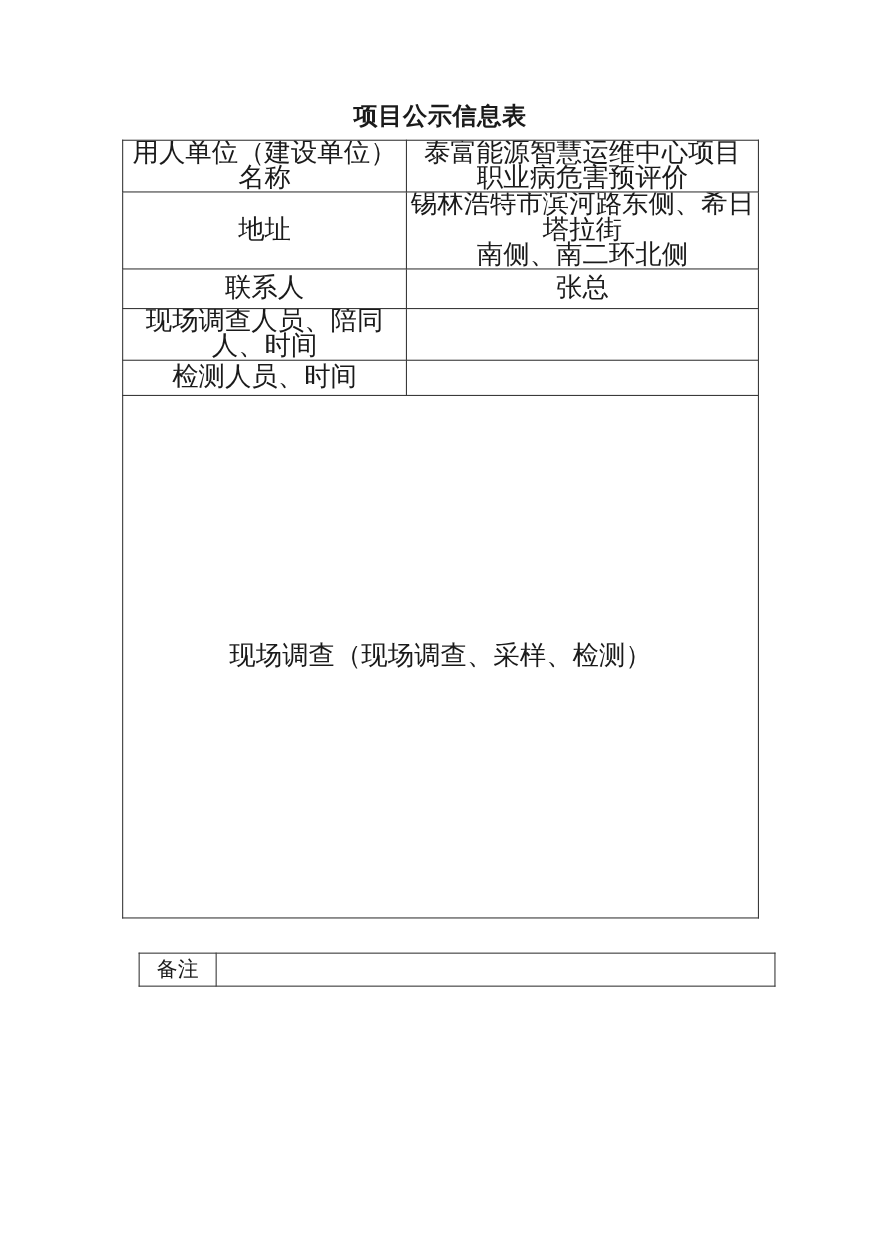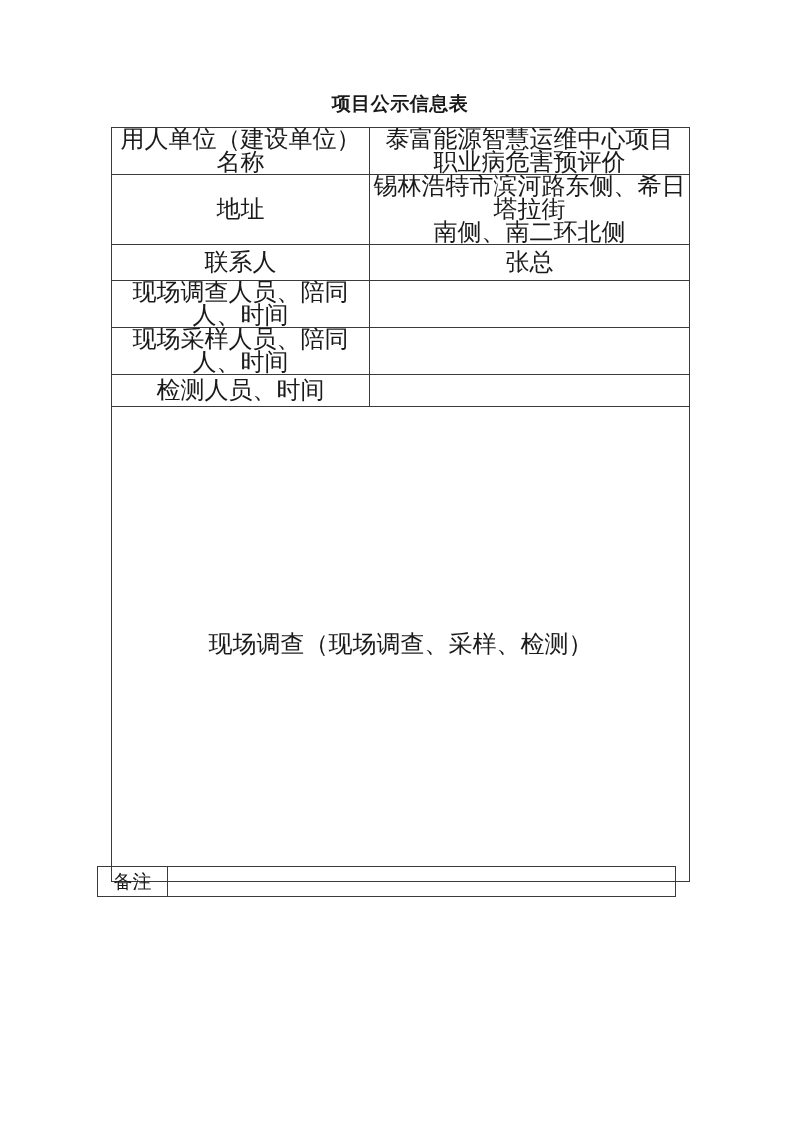--- a/index.html
+++ b/index.html
@@ -27,21 +27,21 @@
     border-bottom: 2px solid #1f1f1f;
   }
   .doc-header .company { margin-right: 30px; }
   
   .doc-title {
     position: absolute;
     left: 111px;
     top: 91px;
     width: 578px;
     text-align: center;
-    font-size: 19px;
+    font-size: 22px;
     font-weight: bold;
     letter-spacing: 0.5px;
   }
   
   table.info-table {
     position: absolute;
     left: 111px;
     top: 127px;
     width: 578px;
     border-collapse: collapse;
@@ -66,21 +66,21 @@
   .r7 { height: 32px; }
   td.media-cell {
     height: 475px;
     vertical-align: top;
     padding-top: 5px;
     line-height: 22px;
   }
   
   table.remark-table {
     position: absolute;
-    left: 97px;
+    left: 126px;
     top: 866px;
     width: 578px;
     border-collapse: collapse;
     table-layout: fixed;
     font-size: 19px;
   }
   table.remark-table td {
     border: 1px solid #3a3a3a;
     height: 30px;
     text-align: center;
@@ -114,24 +114,20 @@
 南侧、南二环北侧</td>
       </tr>
       <tr class="r3">
         <td>联系人</td>
         <td>张总</td>
       </tr>
       <tr class="r5">
         <td>现场调查人员、陪同人、时间</td>
         <td></td>
       </tr>
-      <tr class="r6">
-        <td>现场采样人员、陪同人、时间</td>
-        <td></td>
-      </tr>
       <tr class="r7">
         <td>检测人员、时间</td>
         <td></td>
       </tr>
       <tr>
         <td class="media-cell" colspan="2">现场调查（现场调查、采样、检测）</td>
       </tr>
     </tbody>
   </table>
 

